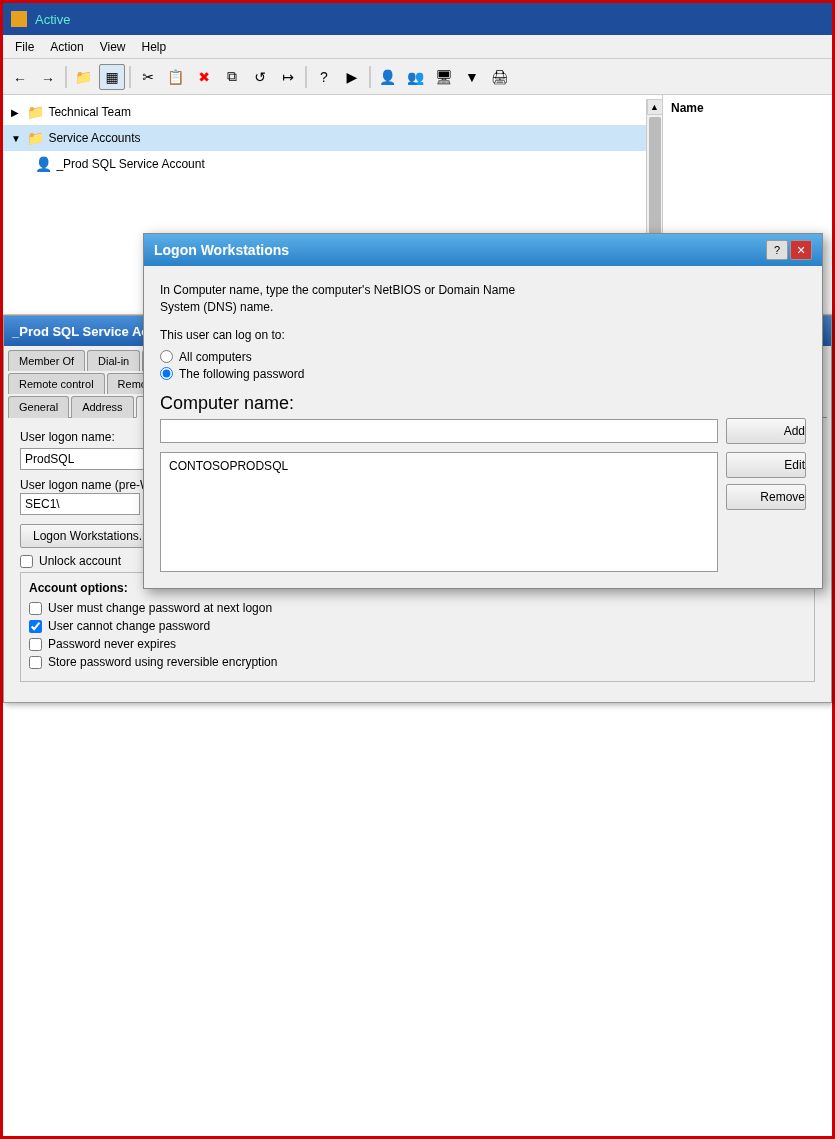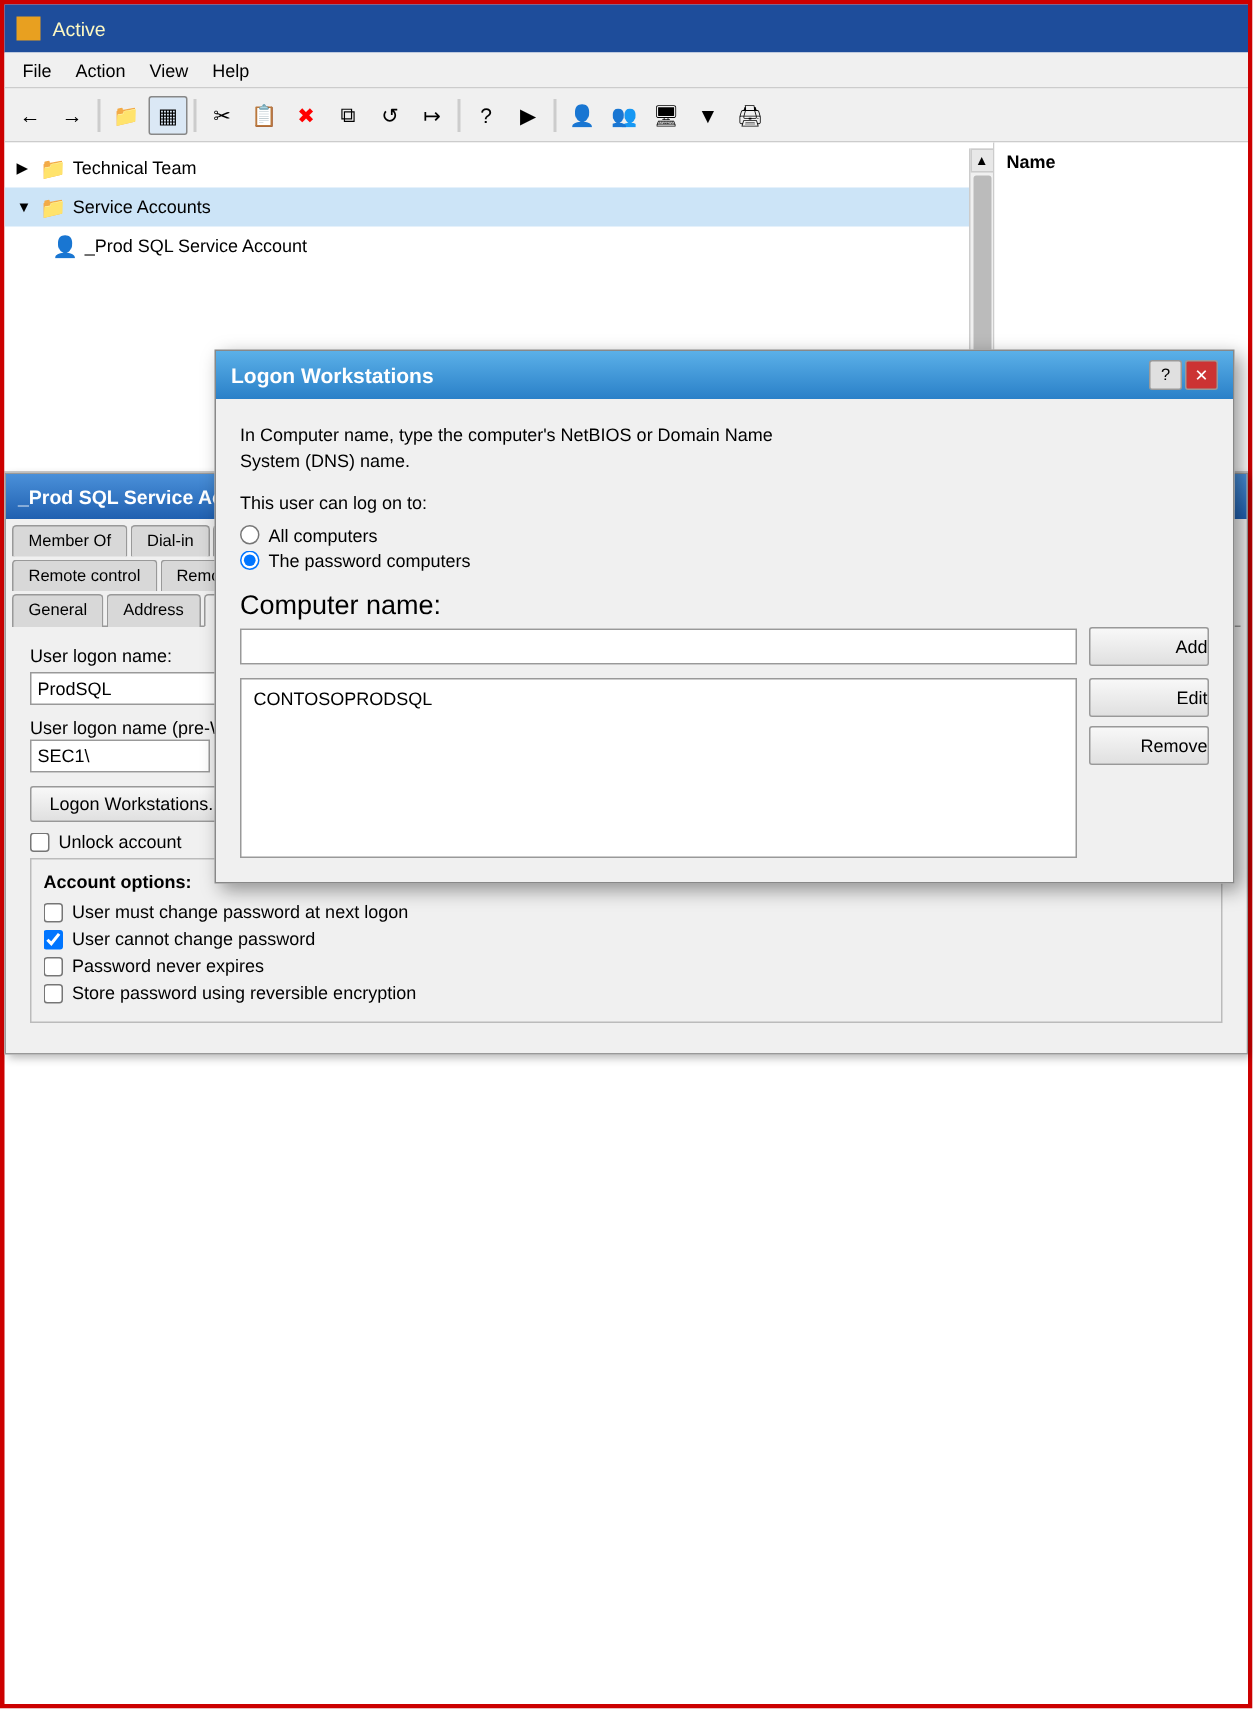--- a/index.html
+++ b/index.html
@@ -17,21 +17,21 @@
       border: 3px solid #cc0000;
       width: 835px;
       min-height: 1139px;
       position: relative;
       background: #fff;
     }
 
     
     .title-bar {
       background: #1e4d9b;
-      color: #fef9c3;
+      color: #5eead4;
       height: 32px;
       display: flex;
       align-items: center;
       padding: 0 8px;
       font-size: 13px;
     }
     .title-bar-icon {
       width: 16px; height: 16px;
       background: #e8a020;
       margin-right: 8px;
@@ -491,21 +491,21 @@
         <span>System (DNS) name.</span>
       </div>
       <div class="ws-logon-label">This user can log on to:</div>
       <div class="ws-radio-group">
         <div class="radio-row">
           <input type="radio" name="ws_logon" style="">
           <label>All computers</label>
         </div>
         <div class="radio-row">
           <input type="radio" name="ws_logon" checked="" style="">
-          <label>The password computers</label>
+          <label>The following password</label>
         </div>
       </div>
       <div class="ws-computer-label">Computer name:</div>
       <div class="ws-input-row">
         <input type="text" class="ws-input" value="" style="">
         <button class="ws-btn">Add</button>
       </div>
       <div style="display:flex; gap:8px;">
         <div style="flex:1;border-radius:13px;">
           <div class="ws-list">

